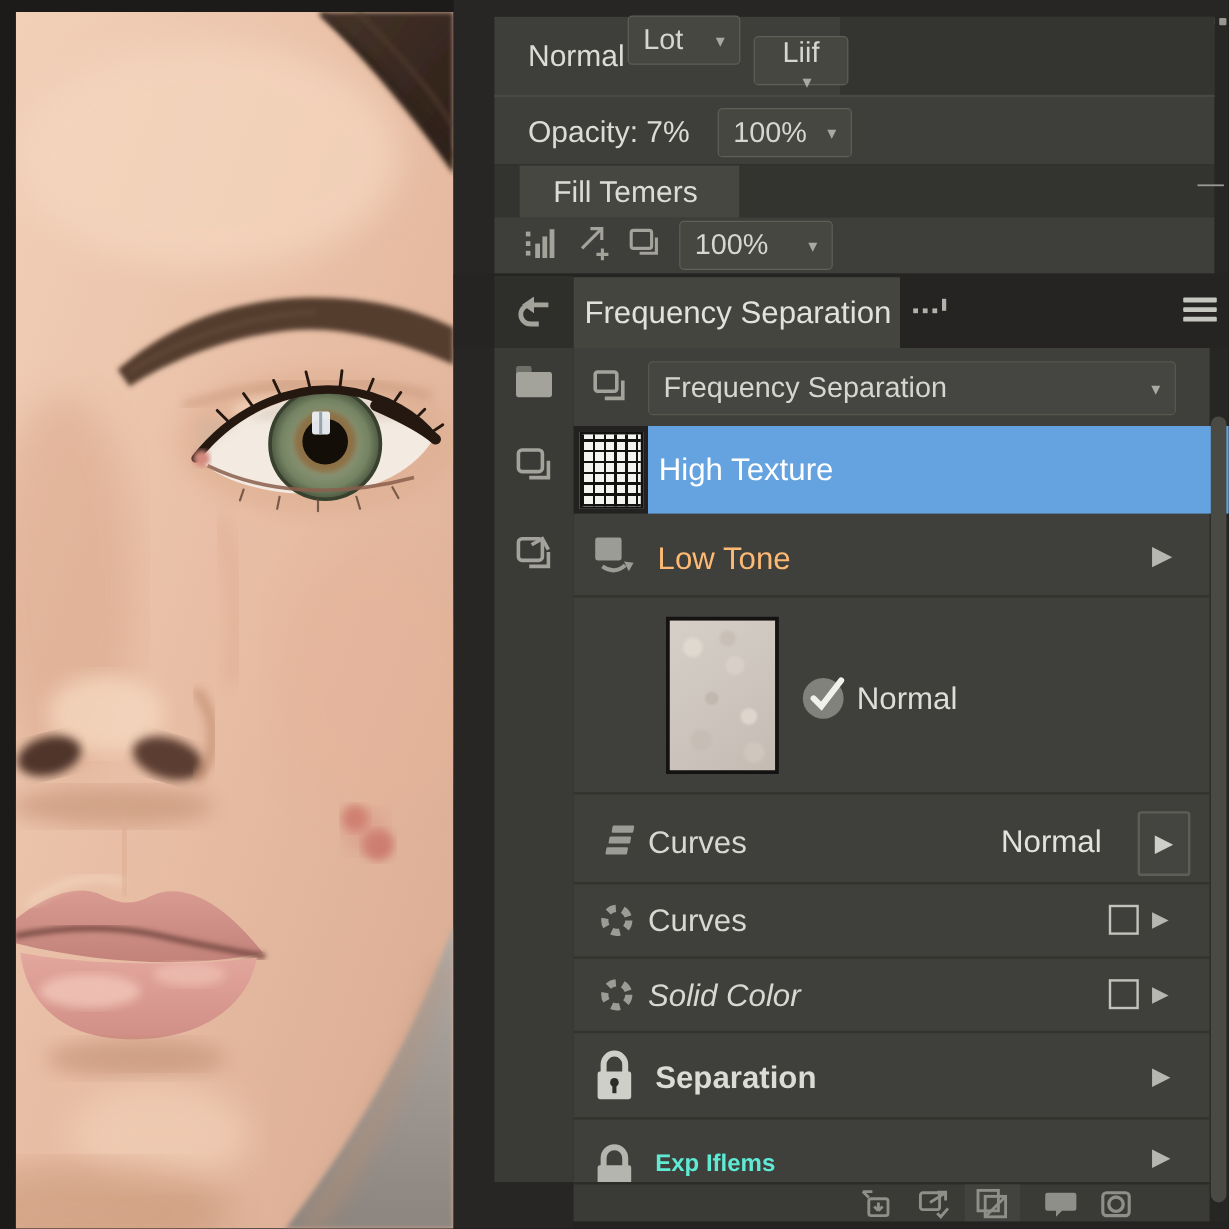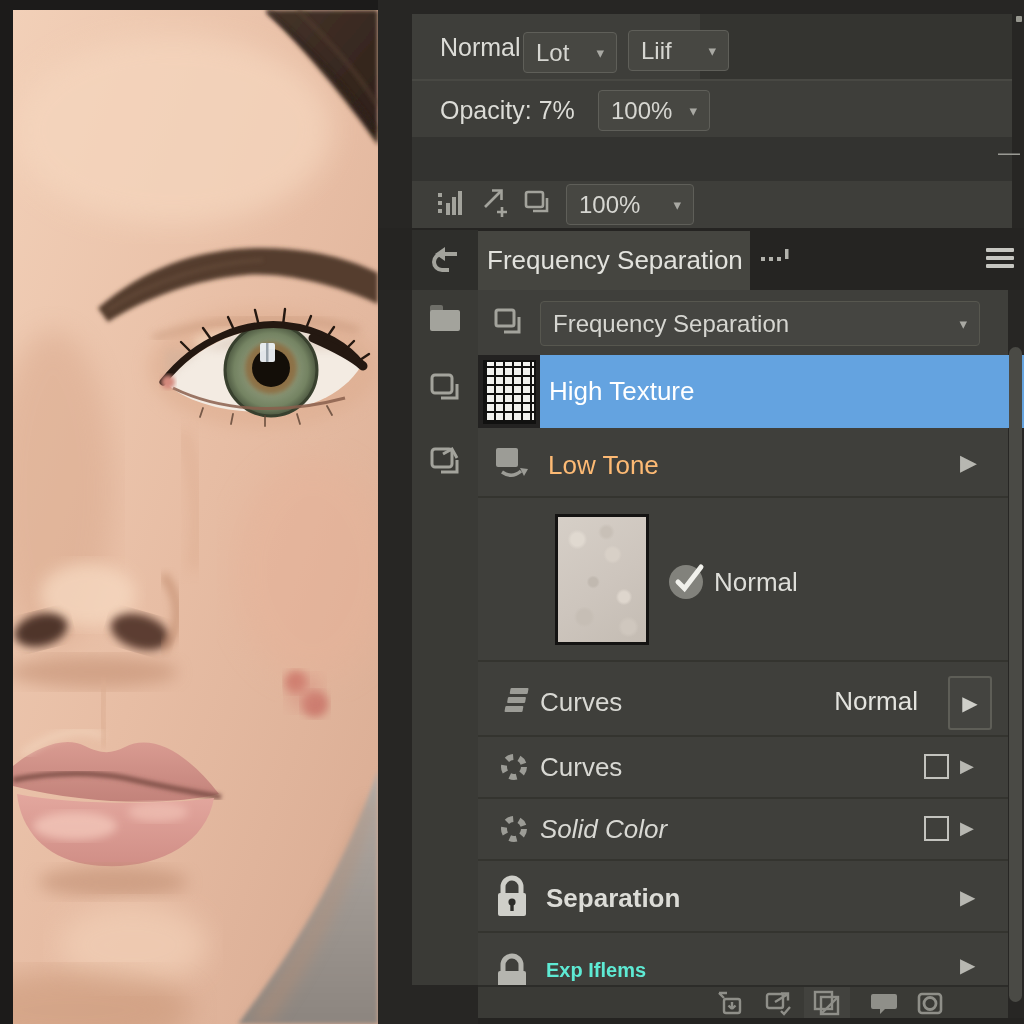--- a/index.html
+++ b/index.html
@@ -167,36 +167,39 @@
 
   <div class="abs" style="left:982px;top:8px;">
     <span class="dot"></span><span class="dot"></span><span class="dot"></span><span class="dot"></span>
   </div>
 
   <div class="abs" style="left:412px;top:14px;width:600px;height:123px;background:#3e3e3a;"></div>
   <div class="abs" style="left:700px;top:14px;width:312px;height:65px;background:#343430;"></div>
   <div class="abs sep" style="left:412px;top:79px;width:600px;background:#484843;"></div>
 
   <div class="abs txt-lg" style="left:440px;top:33px;">Normal</div>
-  <div class="abs dd" style="left:523px;top:32px;width:94px;height:41px;">
+  <div class="abs dd" style="left:523px;top:13px;width:94px;height:41px;">
     <span>Lot</span>
     <span class="caret">▾</span>
   </div>
-  <div class="abs dd" style="left:628px;top:30px;width:101px;height:41px;">
+  <div class="abs dd" style="left:628px;top:30px;width:79px;height:41px;flex-direction:column;">
     <span>Liif</span>
     <span class="caret">▾</span>
   </div>
 
   <div class="abs txt-lg" style="left:440px;top:96px;">Opacity: 7%</div>
   <div class="abs dd" style="left:598px;top:90px;width:112px;height:41px;">
     <span>100%</span>
     <span class="caret">▾</span>
   </div>
 
   <div class="abs" style="left:412px;top:137px;width:600px;height:44px;background:#333330;"></div>
+  <div class="abs" style="left:433px;top:138px;width:183px;height:44px;background:#474742;display:flex;align-items:center;">
+    <span class="txt-lg" style="margin-left:28px;">Fill Temers</span>
+  </div>
   <div class="abs" style="left:998px;top:140px;font-size:22px;color:#9a9a94;">—</div>
 
   <div class="abs" style="left:412px;top:181px;width:600px;height:47px;background:#3e3e3a;"></div>
   <svg class="abs" style="left:438px;top:189px;" width="26" height="28" viewBox="0 0 26 28">
     <g fill="#a3a39c">
       <rect x="0" y="4" width="4" height="4"></rect>
         <rect x="0" y="12" width="4" height="4"></rect>
         <rect x="0" y="20" width="4" height="4"></rect>
       <rect x="8" y="14" width="4" height="12"></rect>
         <rect x="14" y="8" width="4" height="18"></rect>

